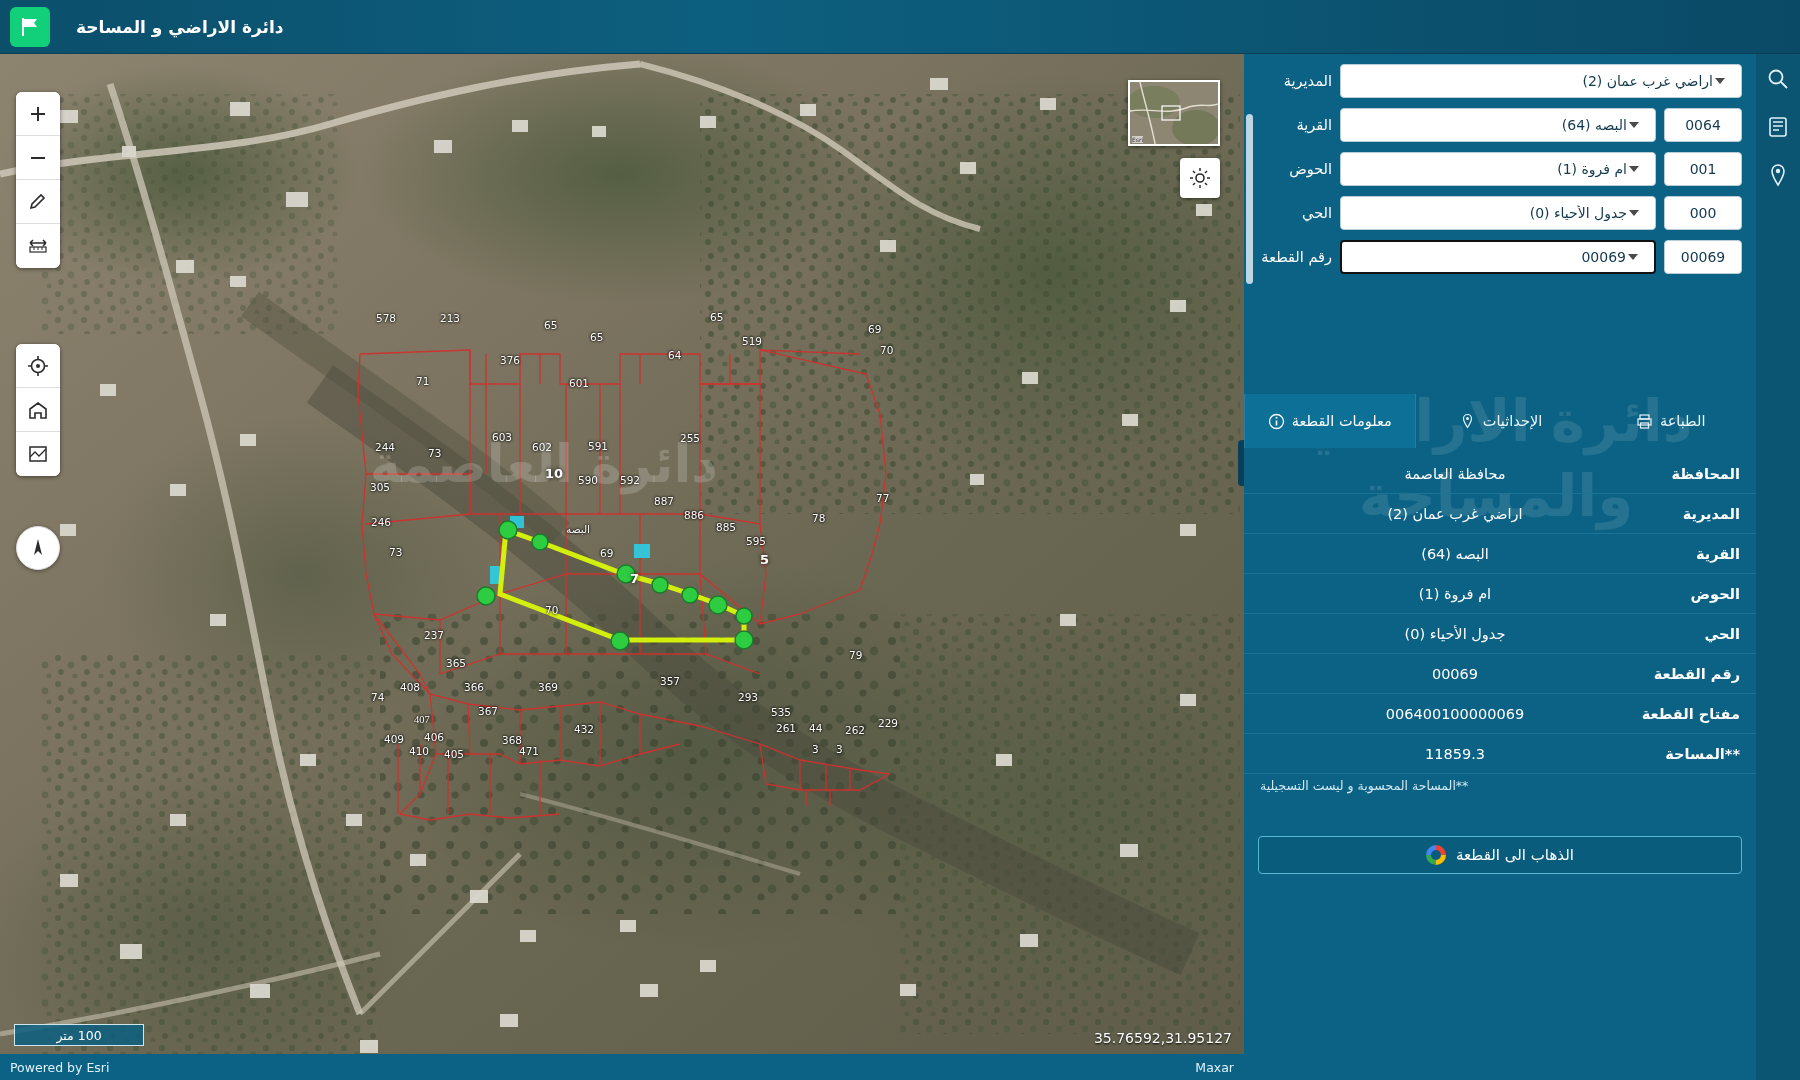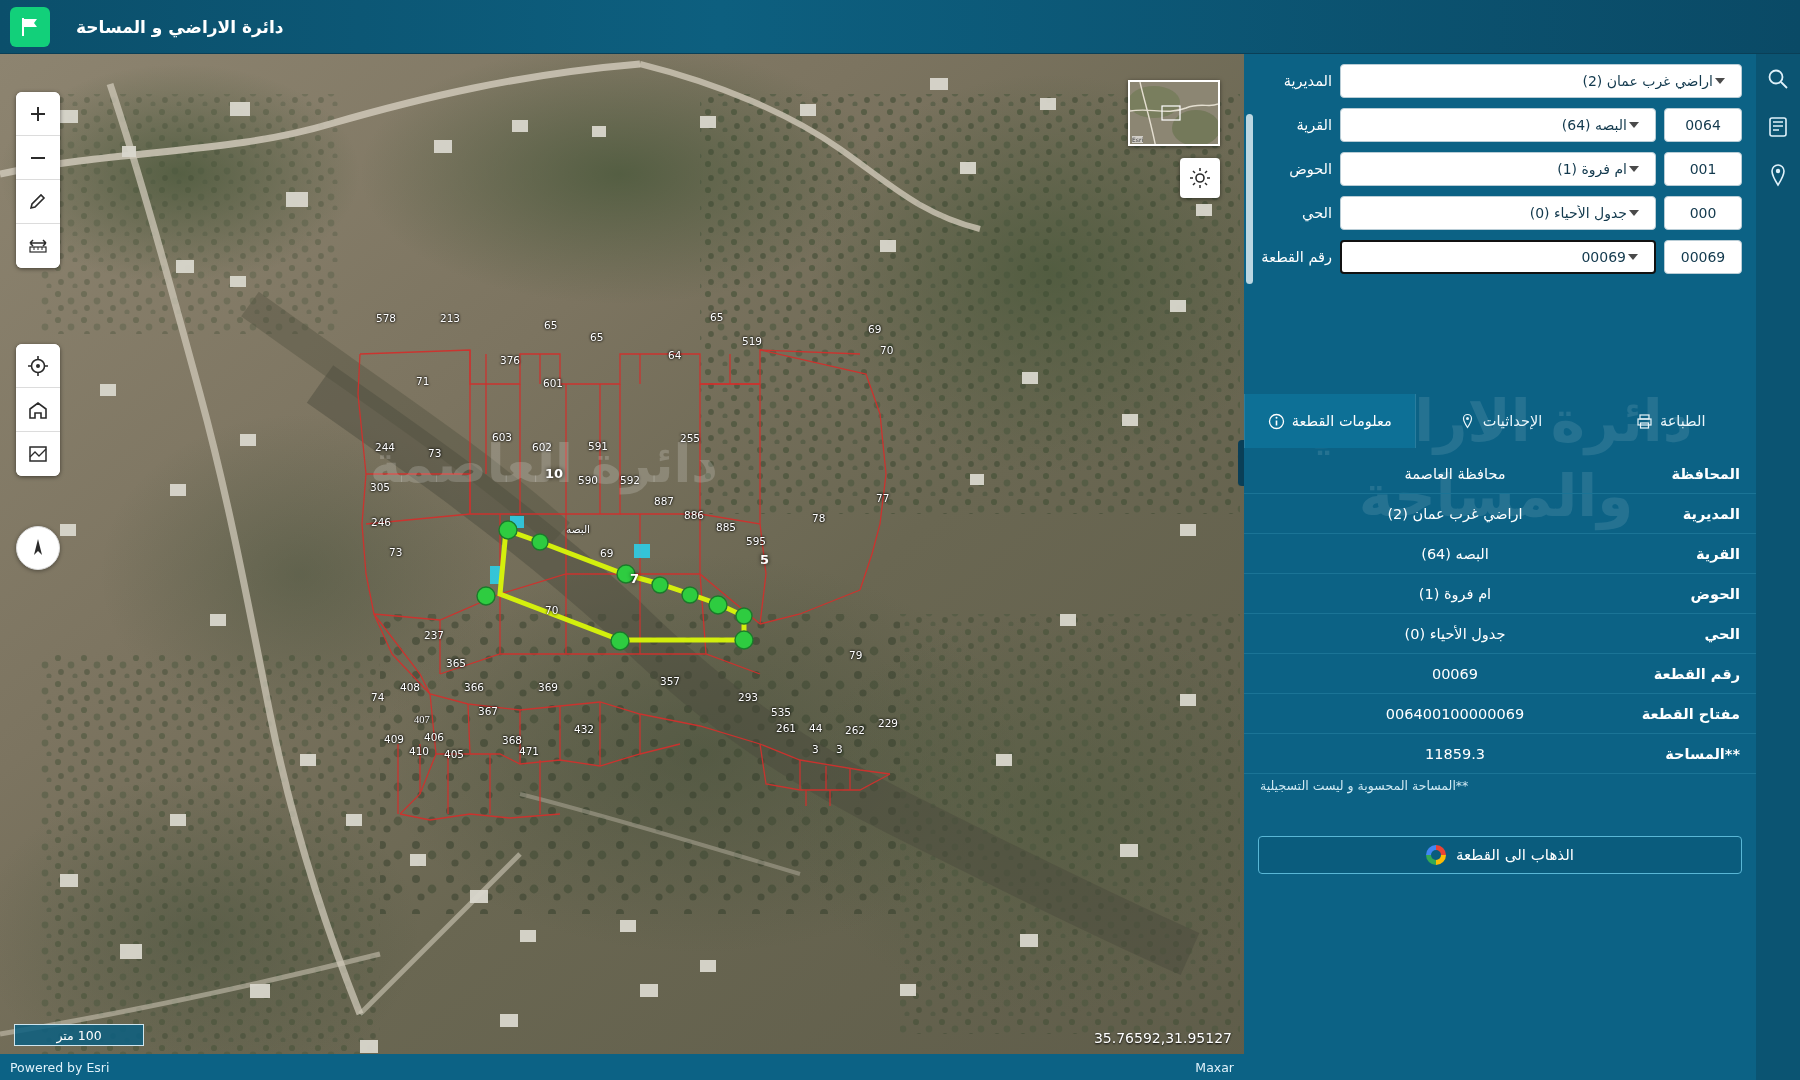--- a/index.html
+++ b/index.html
@@ -605,21 +605,21 @@
         <div class="parcel-label" style="left: 440px; top: 258px;">213</div>
         <div class="parcel-label" style="left: 544px; top: 265px;">65</div>
         <div class="parcel-label" style="left: 590px; top: 277px;">65</div>
         <div class="parcel-label" style="left: 710px; top: 257px;">65</div>
         <div class="parcel-label" style="left: 742px; top: 281px;">519</div>
         <div class="parcel-label" style="left: 868px; top: 269px;">69</div>
         <div class="parcel-label" style="left: 880px; top: 290px;">70</div>
         <div class="parcel-label" style="left: 500px; top: 300px;">376</div>
         <div class="parcel-label" style="left: 668px; top: 295px;">64</div>
         <div class="parcel-label" style="left: 416px; top: 321px;">71</div>
-        <div class="parcel-label" style="left: 543px; top: 323px;">601</div>
+        <div class="parcel-label" style="left: 569px; top: 323px;">601</div>
         <div class="parcel-label" style="left: 492px; top: 377px;">603</div>
         <div class="parcel-label" style="left: 532px; top: 387px;">602</div>
         <div class="parcel-label" style="left: 588px; top: 386px;">591</div>
         <div class="parcel-label" style="left: 680px; top: 378px;">255</div>
         <div class="parcel-label" style="left: 375px; top: 387px;">244</div>
         <div class="parcel-label" style="left: 428px; top: 393px;">73</div>
         <div class="parcel-label" style="left: 578px; top: 420px;">590</div>
         <div class="parcel-label" style="left: 620px; top: 420px;">592</div>
         <div class="parcel-label" style="left: 370px; top: 427px;">305</div>
         <div class="parcel-label" style="left: 654px; top: 441px;">887</div>

